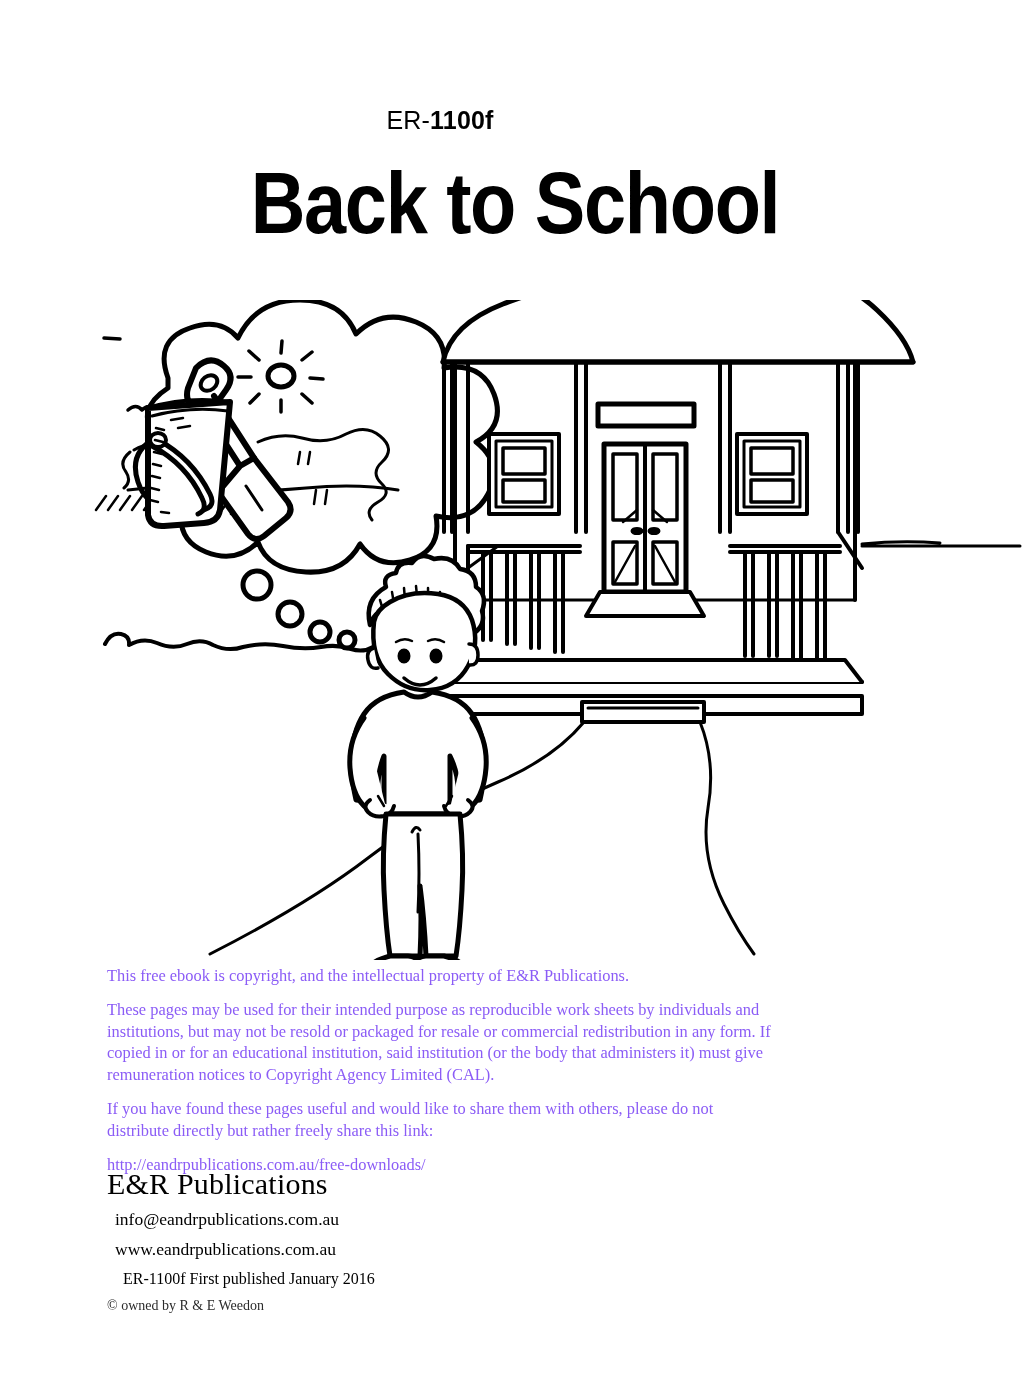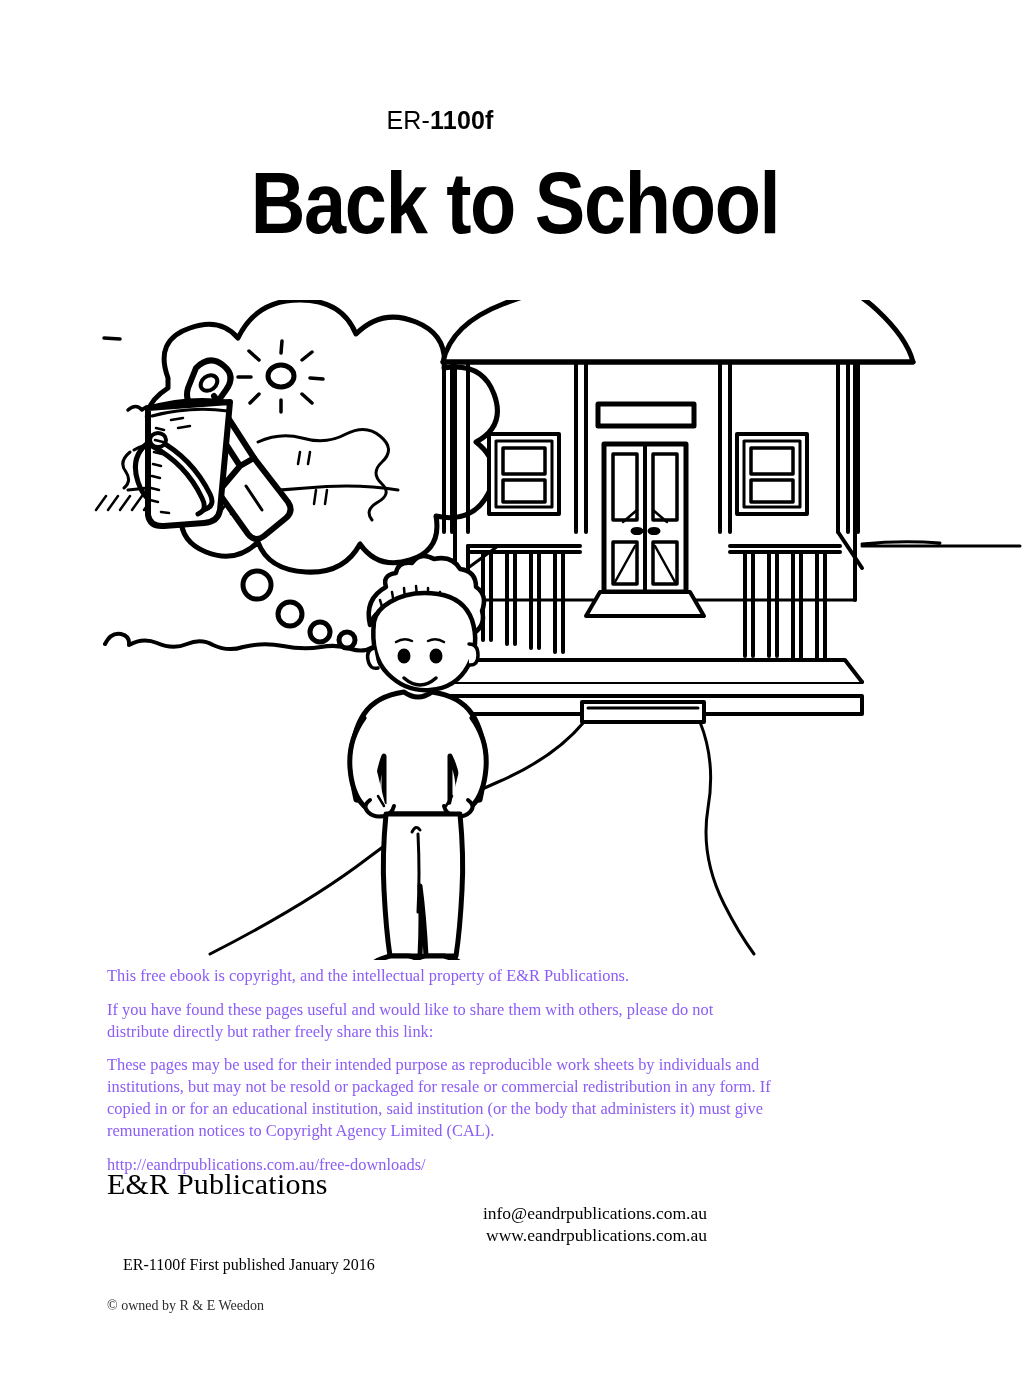--- a/index.html
+++ b/index.html
@@ -99,22 +99,21 @@
     font-family: "Liberation Serif", serif;
     font-size: 30px;
     line-height: 1.08;
     margin: 6px 0 2px 0;
     letter-spacing: 0.2px;
   }
   .contact-line {
     font-family: "Liberation Serif", serif;
     font-size: 17.5px;
     line-height: 1.26;
-    margin: 0;
-    text-align: right;
+    margin: 8px;
   }
   .published-line {
     font-family: "Liberation Serif", serif;
     font-size: 16px;
     line-height: 1.3;
     margin: 9px 0 0 16px;
   }
 
   .owner-note {
     position: absolute;
@@ -436,22 +435,22 @@
         <path d="M444 656 q22 6 26 18 q4 12 -12 14 q-22 2 -38 -6 q-8 -6 -6 -16 q2 -10 12 -10 Z" stroke-width="5" fill="#fff"></path>
         <path d="M386 668 l8 8 M396 664 l6 8" stroke-width="2.5"></path>
         <path d="M452 664 l-6 8 M462 668 l-8 8" stroke-width="2.5"></path>
       </g>
 
     </svg>
   </div>
 
   <div class="legal">
     <p>This free ebook is copyright, and the intellectual property of E&amp;R Publications.</p>
+    <p>These pages may be used for their intended purpose as reproducible work sheets by individuals and institutions, but may not be resold or packaged for resale or commercial redistribution in any form. If copied in or for an educational institution, said institution (or the body that administers it) must give remuneration notices to Copyright Agency Limited (CAL).</p>
     <p>If you have found these pages useful and would like to share them with others, please do not distribute directly but rather freely share this link:</p>
-    <p>These pages may be used for their intended purpose as reproducible work sheets by individuals and institutions, but may not be resold or packaged for resale or commercial redistribution in any form. If copied in or for an educational institution, said institution (or the body that administers it) must give remuneration notices to Copyright Agency Limited (CAL).</p>
     <p class="link-line">http://eandrpublications.com.au/free-downloads/</p>
   </div>
 
   <div class="contact">
     <p class="publisher">E&amp;R Publications</p>
     <p class="contact-line">info@eandrpublications.com.au</p>
     <p class="contact-line">www.eandrpublications.com.au</p>
     <p class="published-line">ER-1100f   First published January 2016</p>
   </div>
 

